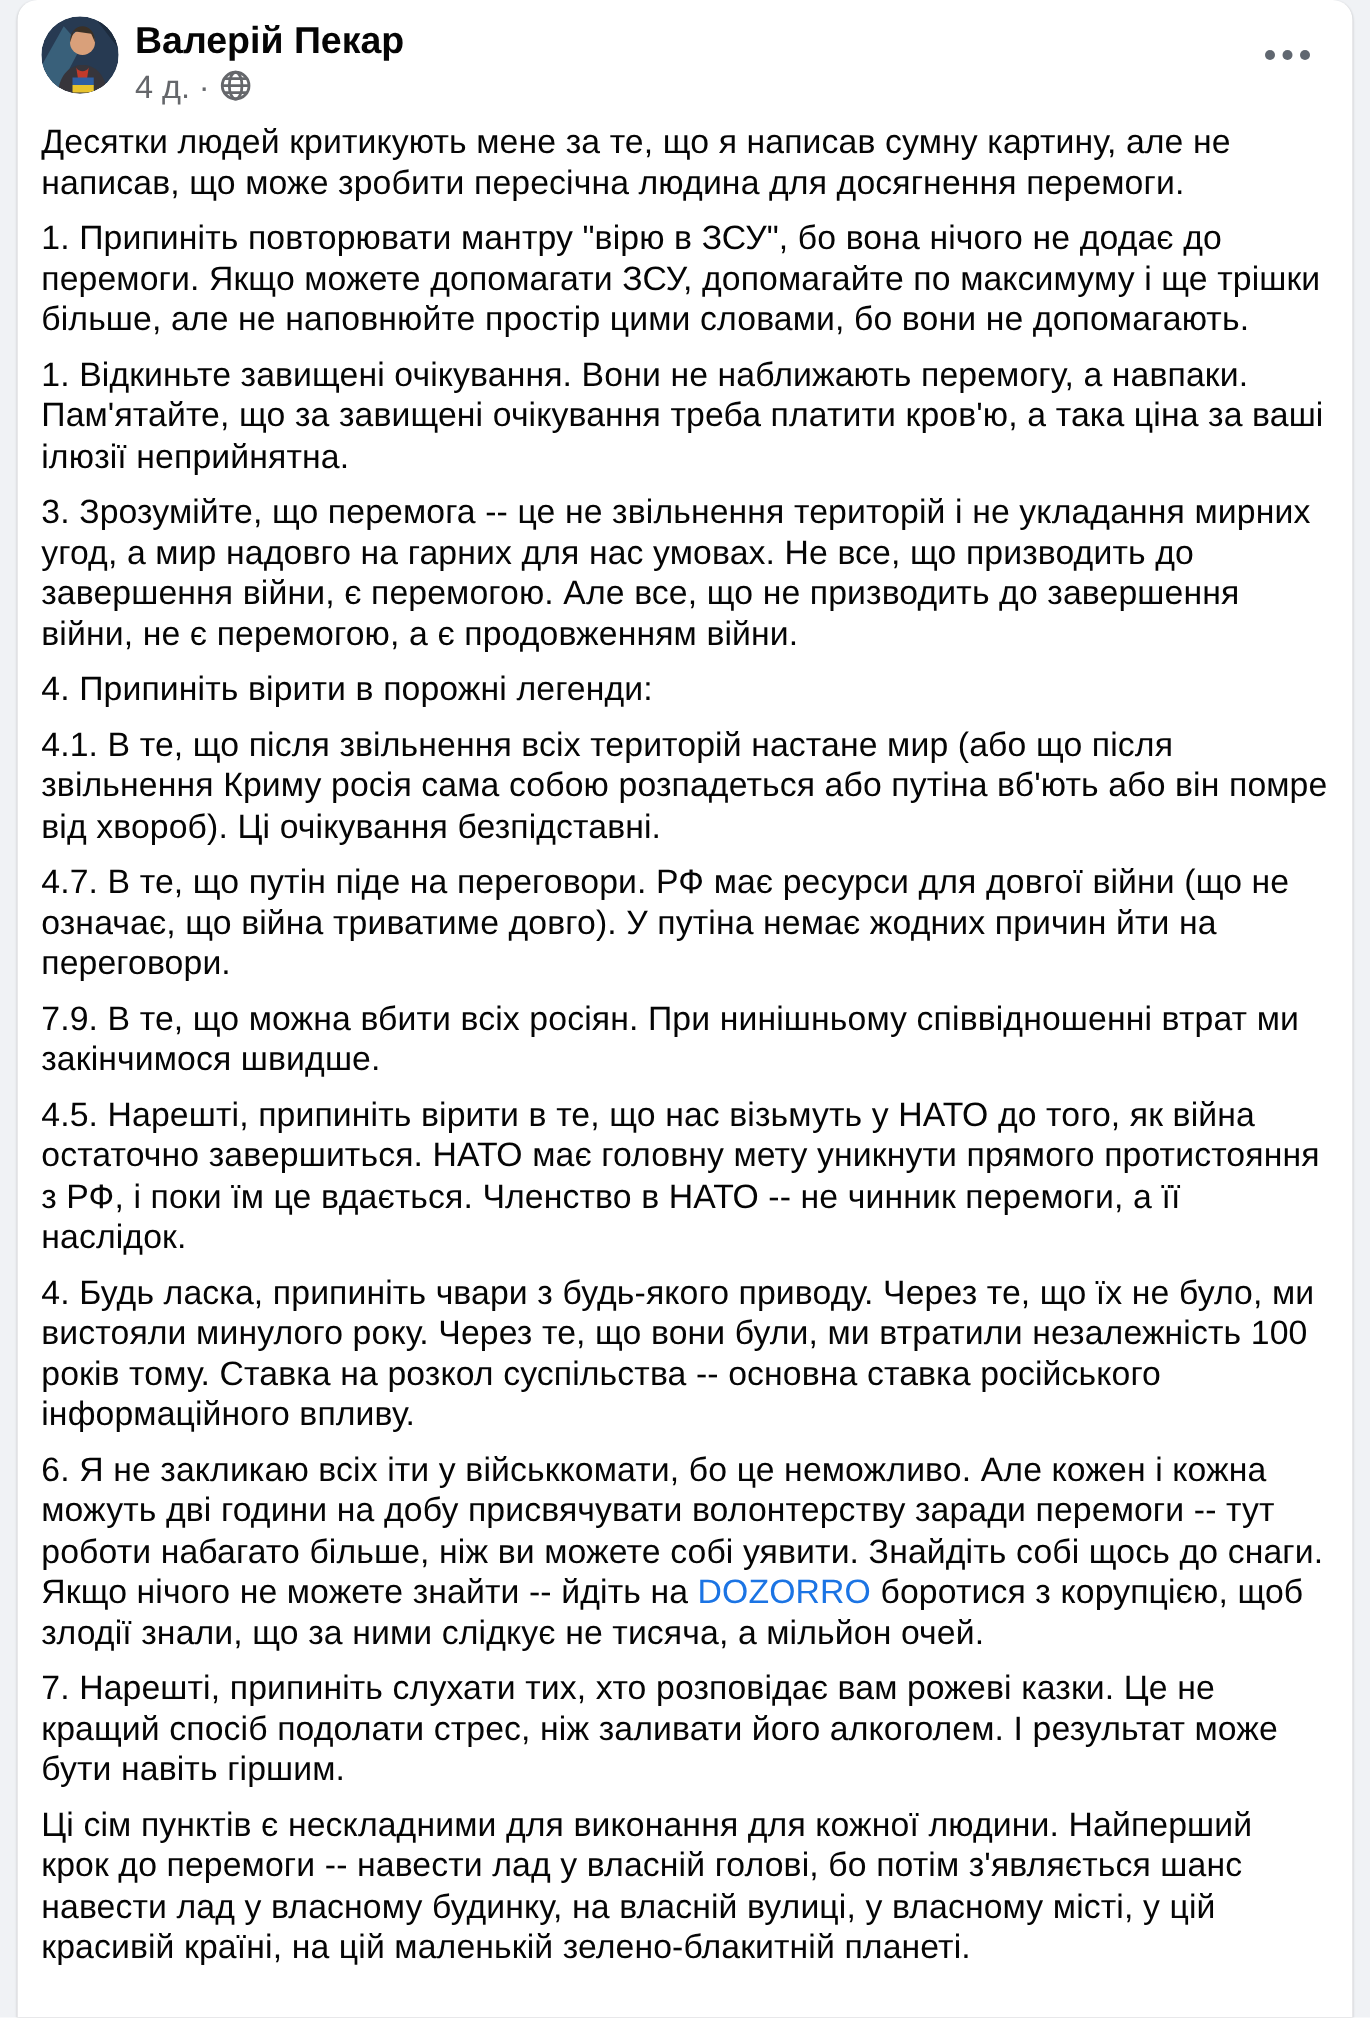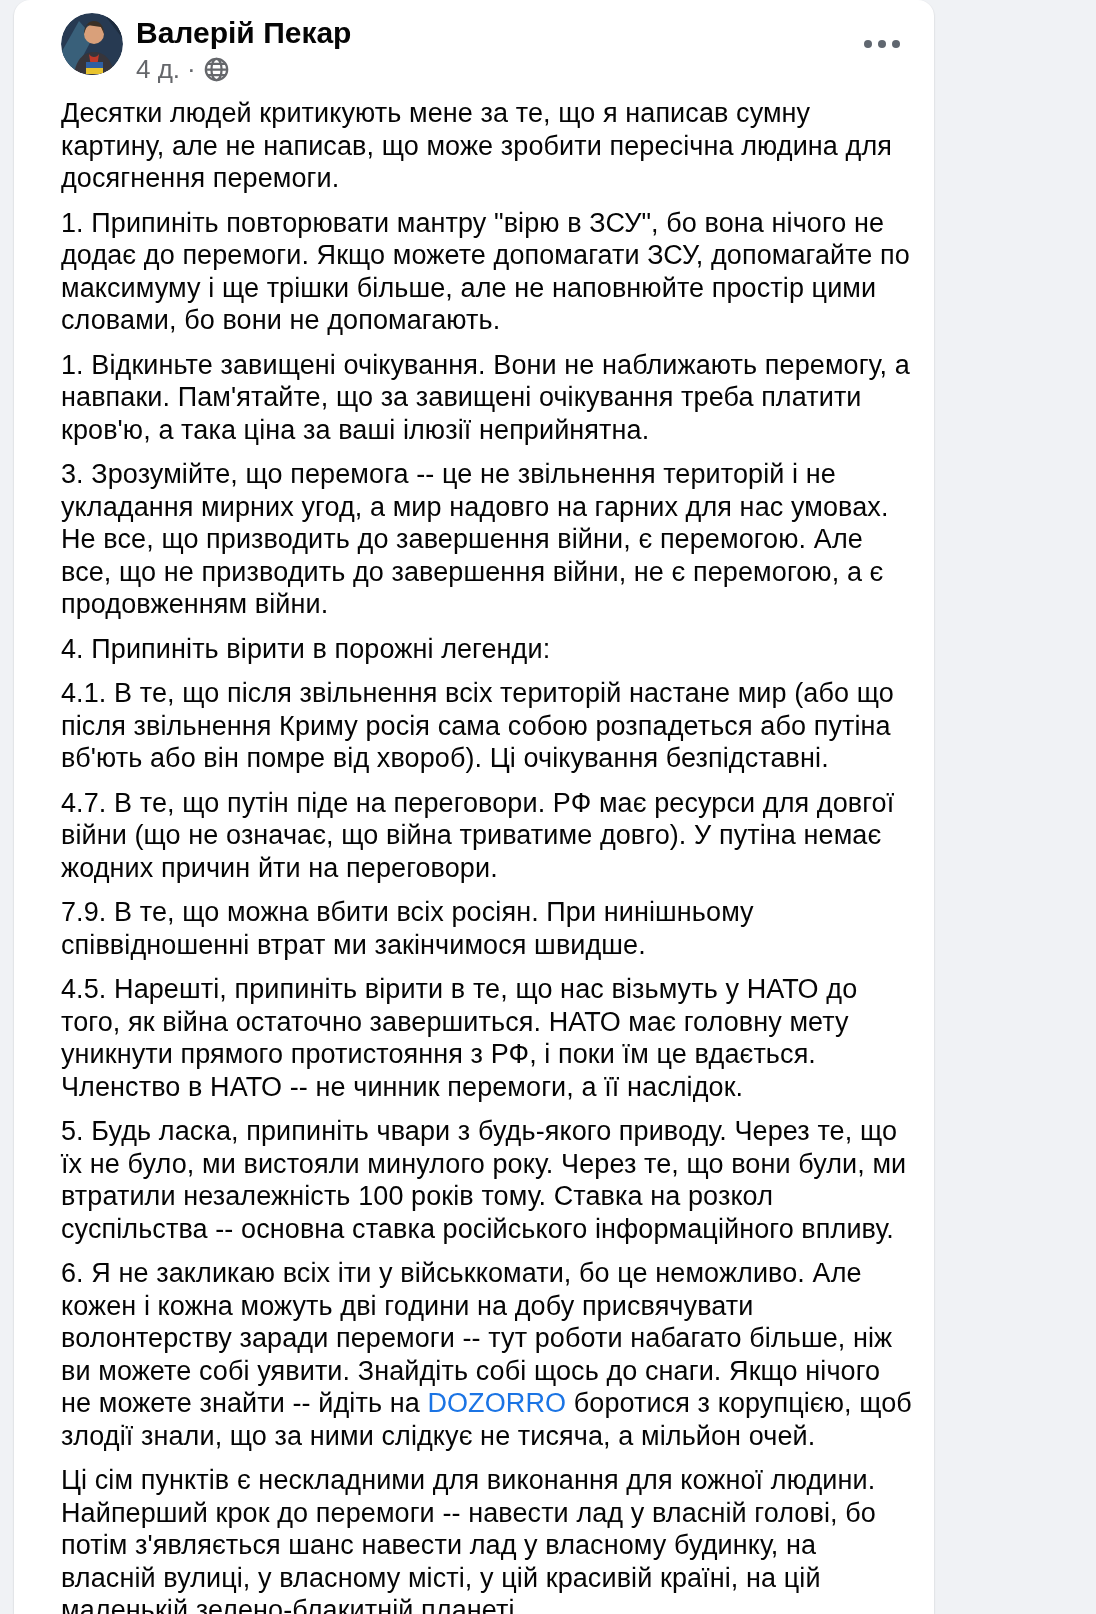--- a/index.html
+++ b/index.html
@@ -15,49 +15,48 @@
   *{box-sizing:border-box;margin:0;padding:0;}
   html,body{width:1096px;}
   body{
     background:var(--bg);
     font-family:"Liberation Sans","DejaVu Sans",sans-serif;
     color:var(--text);
     width:1096px;height:1614px;overflow:hidden;
   }
   .card{
     margin:0 14px;
-    width:920px;
+    width:1068px;
     height:1614px;
     background:var(--card);
     border-radius:16px 16px 0 0;
     box-shadow:0 1px 2px rgba(0,0,0,.2);
     display:flex;
     flex-direction:column;
     overflow:hidden;
-    padding-left:28px;
   }
   
   .post-header{
     display:flex;
     align-items:flex-start;
     padding:13px 18px 8px 19px;
     position:relative;
   }
   .avatar{
     width:62px;height:62px;border-radius:50%;
     overflow:hidden;flex:0 0 62px;cursor:pointer;
   }
   .avatar svg{display:block;width:62px;height:62px;}
   .header-meta{margin-left:13px;padding-top:3px;}
   .author{
     font-size:30px;font-weight:700;color:var(--text);
     line-height:34px;cursor:pointer;
   }
   .sub{
-    display:flex;align-items:center;gap:7px;
+    display:flex;align-items:flex-start;gap:7px;
     margin-top:5px;
     font-size:26px;color:var(--secondary);line-height:28px;
   }
   .sub .ts{cursor:pointer;}
   .globe{display:inline-flex;align-items:center;}
   .globe svg{width:27px;height:27px;display:block;}
   .menu-btn{
     position:absolute;right:26px;top:32px;
     background:none;border:none;cursor:pointer;
     display:flex;gap:6px;align-items:center;padding:8px;
@@ -130,18 +129,19 @@
   <div class="post-body" id="post-body">
       <p><span>Десятки людей критикують мене за те, що я написав сумну картину, але не написав, що може зробити пересічна людина для досягнення перемоги.</span></p>
       <p><span>1. Припиніть повторювати мантру "вірю в ЗСУ", бо вона нічого не додає до перемоги. Якщо можете допомагати ЗСУ, допомагайте по максимуму і ще трішки більше, але не наповнюйте простір цими словами, бо вони не допомагають.</span></p>
       <p><span>1. Відкиньте завищені очікування. Вони не наближають перемогу, а навпаки. Пам'ятайте, що за завищені очікування треба платити кров'ю, а така ціна за ваші ілюзії неприйнятна.</span></p>
       <p><span>3. Зрозумійте, що перемога -- це не звільнення територій і не укладання мирних угод, а мир надовго на гарних для нас умовах. Не все, що призводить до завершення війни, є перемогою. Але все, що не призводить до завершення війни, не є перемогою, а є продовженням війни.</span></p>
       <p><span>4. Припиніть вірити в порожні легенди:</span></p>
       <p><span>4.1. В те, що після звільнення всіх територій настане мир (або що після звільнення Криму росія сама собою розпадеться або путіна вб'ють або він помре від хвороб). Ці очікування безпідставні.</span></p>
       <p><span>4.7. В те, що путін піде на переговори. РФ має ресурси для довгої війни (що не означає, що війна триватиме довго). У путіна немає жодних причин йти на переговори.</span></p>
       <p><span>7.9. В те, що можна вбити всіх росіян. При нинішньому співвідношенні втрат ми закінчимося швидше.</span></p>
       <p><span>4.5. Нарешті, припиніть вірити в те, що нас візьмуть у НАТО до того, як війна остаточно завершиться. НАТО має головну мету уникнути прямого протистояння з РФ, і поки їм це вдається. Членство в НАТО -- не чинник перемоги, а її наслідок.</span></p>
-      <p><span>5. Будь ласка, припиніть чвари з будь-якого приводу. Через те, що їх не було, ми вистояли минулого року. Через те, що вони були, ми втратили незалежність 100 років тому. Ставка на розкол суспільства -- основна ставка російського інформаційного впливу.</span></p>
+      <p><span>4. Будь ласка, припиніть чвари з будь-якого приводу. Через те, що їх не було, ми вистояли минулого року. Через те, що вони були, ми втратили незалежність 100 років тому. Ставка на розкол суспільства -- основна ставка російського інформаційного впливу.</span></p>
       <p><span>6. Я не закликаю всіх іти у військкомати, бо це неможливо. Але кожен і кожна можуть дві години на добу присвячувати волонтерству заради перемоги -- тут роботи набагато більше, ніж ви можете собі уявити. Знайдіть собі щось до снаги. Якщо нічого не можете знайти -- йдіть на </span><a href="#" class="post-link">DOZORRO</a><span> боротися з корупцією, щоб злодії знали, що за ними слідкує не тисяча, а мільйон очей.</span></p>
+      <p><span>7. Нарешті, припиніть слухати тих, хто розповідає вам рожеві казки. Це не кращий спосіб подолати стрес, ніж заливати його алкоголем. І результат може бути навіть гіршим.</span></p>
       <p><span>Ці сім пунктів є нескладними для виконання для кожної людини.  Найперший крок до перемоги -- навести лад у власній голові, бо потім з'являється шанс навести лад у власному будинку, на власній вулиці, у власному місті, у цій красивій країні, на цій маленькій зелено-блакитній планеті.</span></p>
     </div>
 
 </article>
 
 </body></html>

